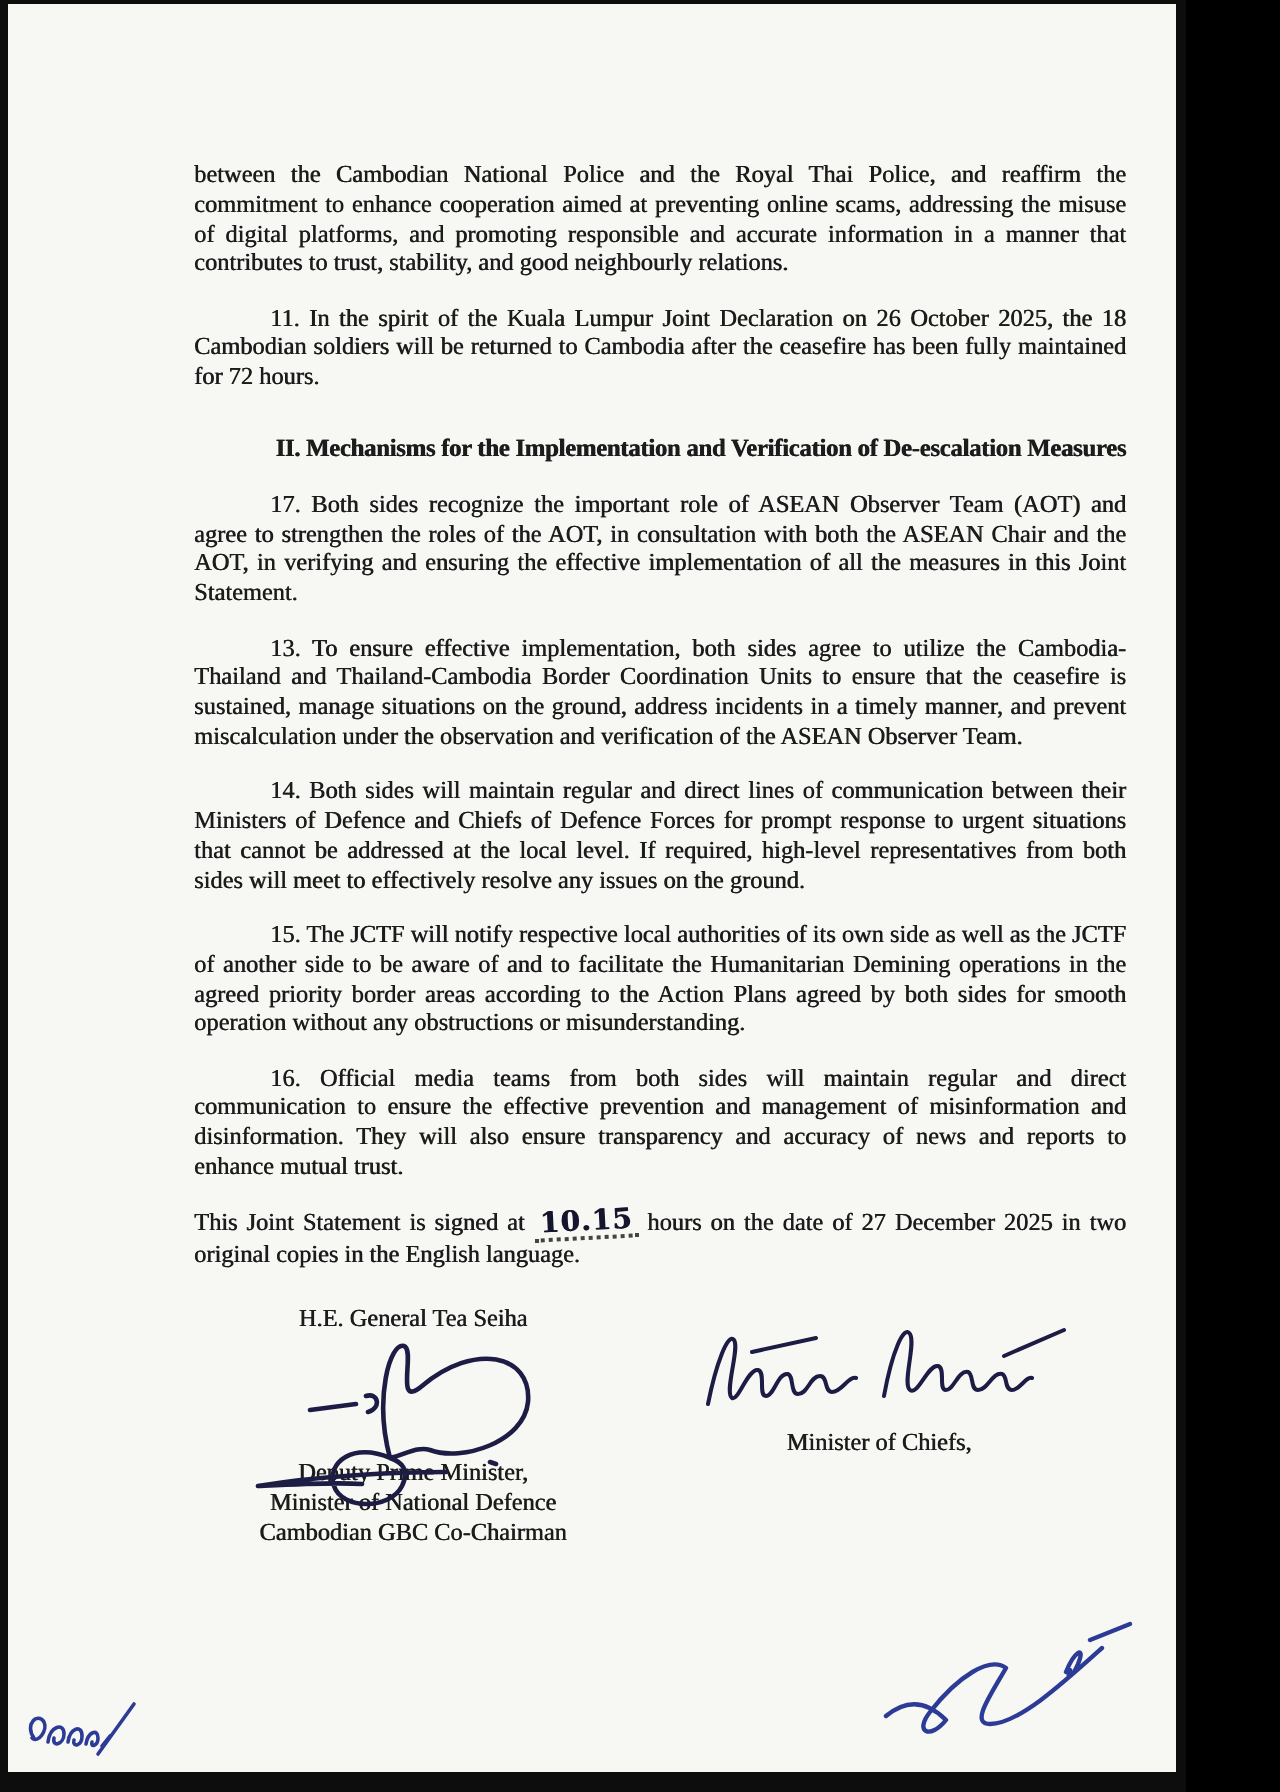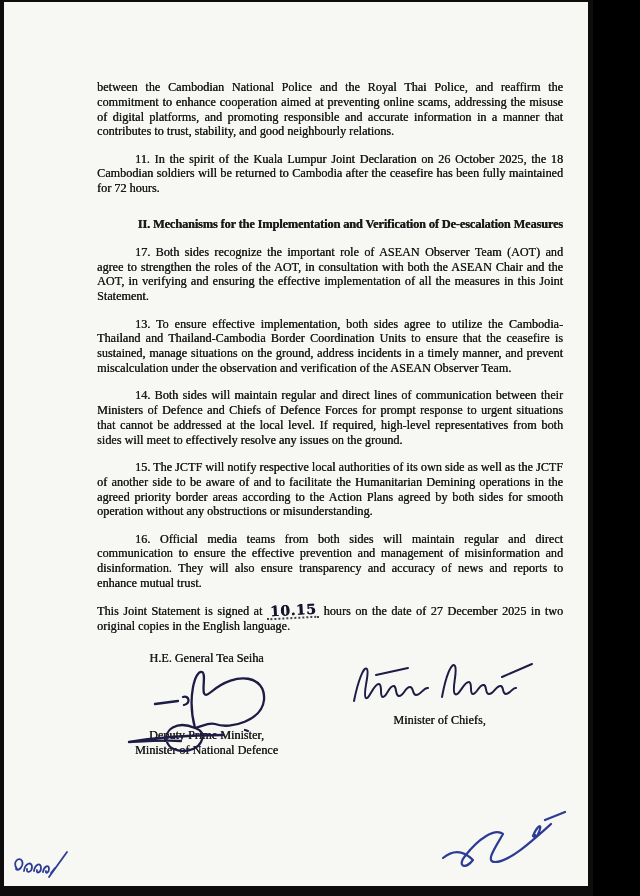--- a/index.html
+++ b/index.html
@@ -104,20 +104,21 @@
               <path stroke-width="2.3" d="M30 40 L53 37 M58 33 C64 31 66 39 59 41
                 M70 64 C62 34 70 6 77 8 C83 10 72 40 86 28 C112 6 141 12 139 36 C137 56 106 66 90 60 C84 58 78 62 70 64
                 M70 64 C52 56 38 66 42 78 C46 90 70 90 76 78 C80 70 76 66 70 64
                 M4 78 C34 73 72 71 98 71 M4 78 C24 77 42 76 56 77
                 M120 66 l3 1"></path>
             </svg>
           </div>
           <div class="sig-titles">
             <div>Deputy Prime Minister,</div>
             <div>Minister of National Defence</div>
+            <div>Cambodian GBC Co-Chairman</div>
           </div>
         </div>
 
         <div class="sig-col right">
           <div class="sig-area">
             <svg class="sig-svg nat ink-dark" viewBox="0 0 190 52">
               <path stroke-width="2" d="M8 44 C12 24 18 8 21 12 C24 16 16 38 20 41 C23 43 28 26 33 27 C37 28 33 40 37 40 C41 40 43 28 48 29 C51 30 49 39 53 39 C58 39 59 30 64 30 C68 30 66 38 70 38 C75 38 78 30 82 31
                 M30 18 L62 11
                 M96 40 C100 18 106 4 109 9 C112 14 105 34 109 37 C113 40 118 24 123 25 C127 26 123 37 127 37 C131 37 133 27 138 28 C141 29 139 37 143 37 C148 37 150 28 155 29 C158 30 156 37 160 37 C164 37 167 30 170 31
                 M156 20 L186 7"></path>

